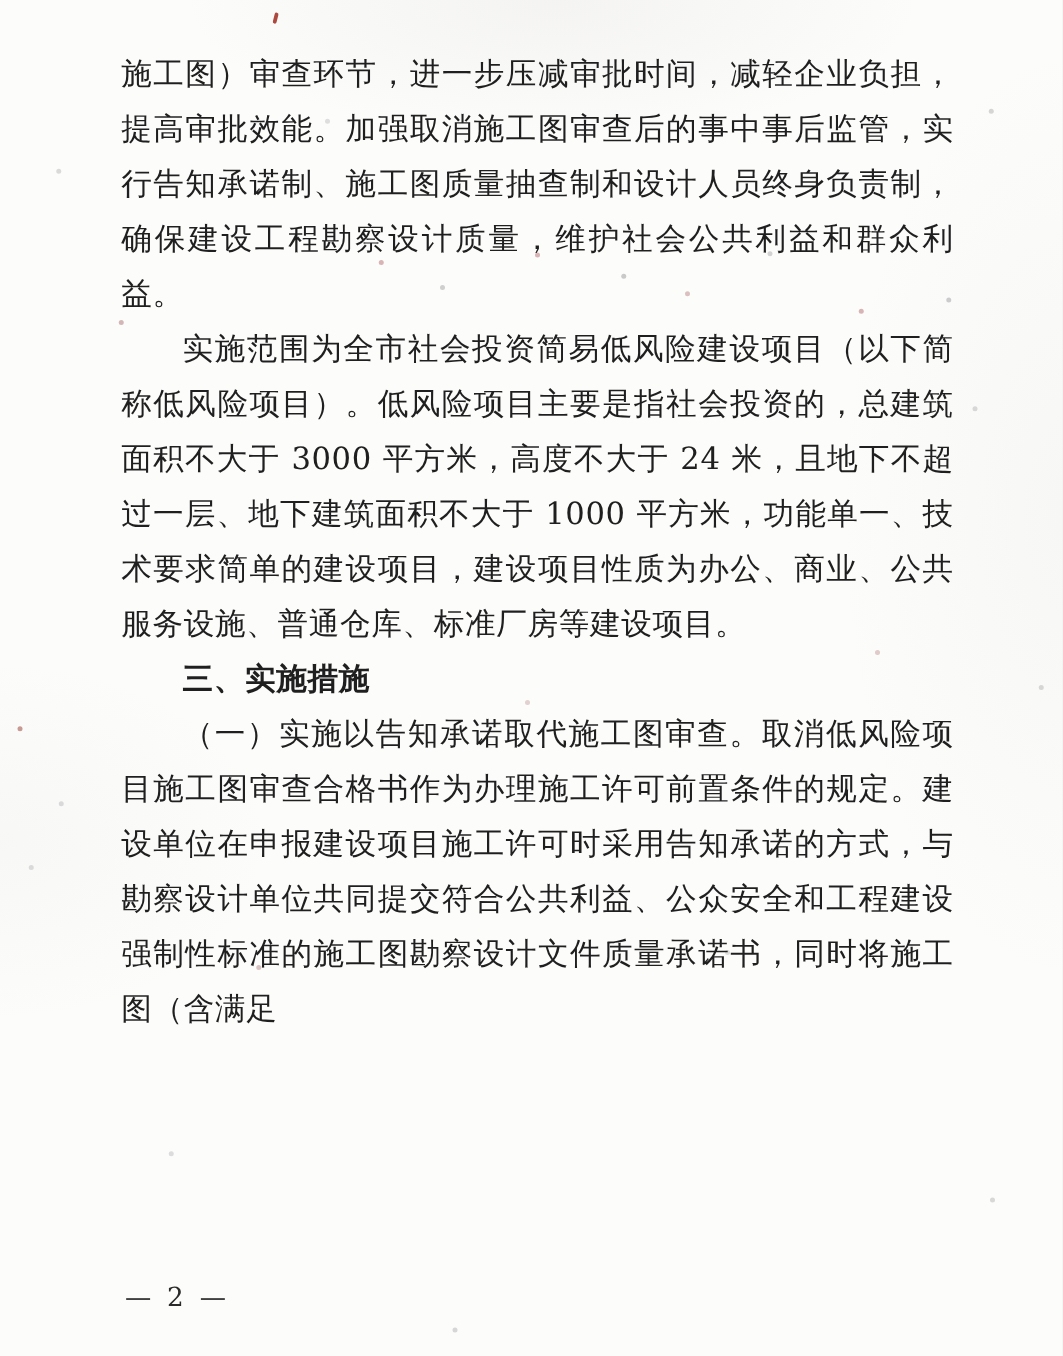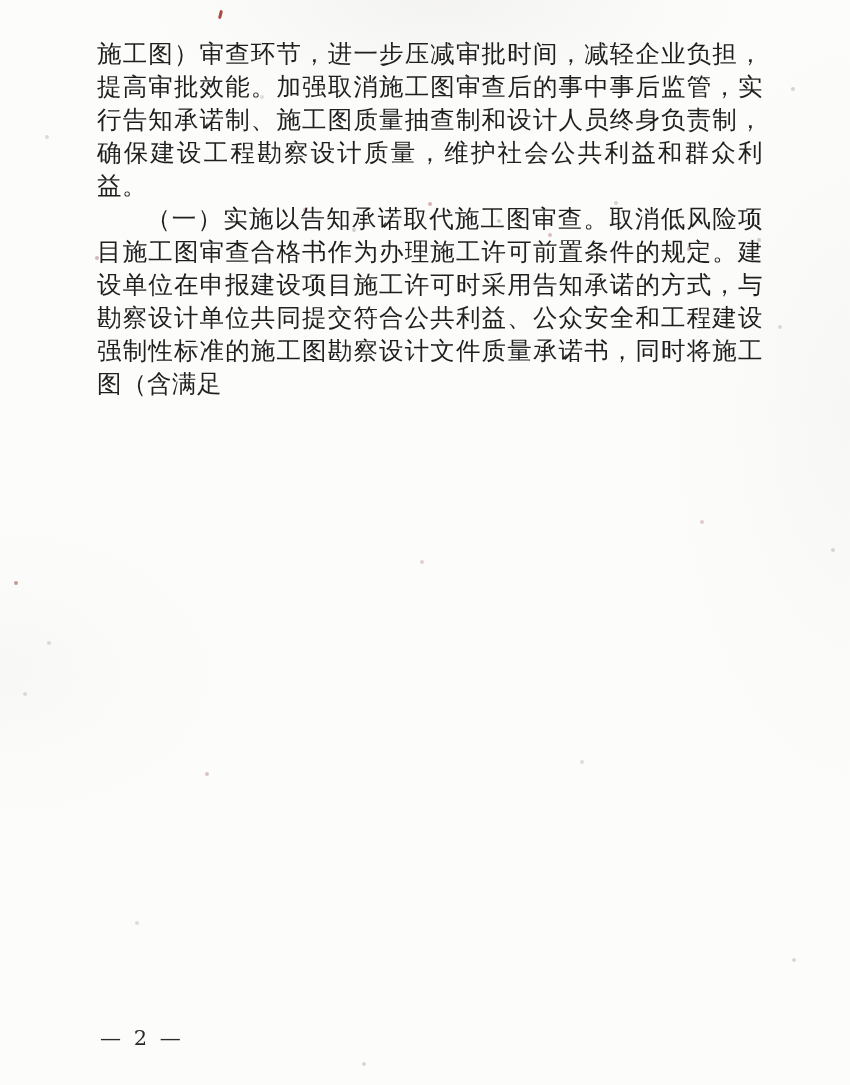--- a/index.html
+++ b/index.html
@@ -21,21 +21,21 @@
       radial-gradient(ellipse 420px 160px at 52% 0%, rgba(175,170,168,0.10), transparent 70%),
       radial-gradient(ellipse 260px 520px at 101% 38%, rgba(180,178,175,0.07), transparent 72%),
       radial-gradient(ellipse 300px 200px at 0% 62%, rgba(180,178,175,0.06), transparent 72%),
       var(--paper);
     color:var(--ink);
   }
   .content{
     position:absolute;
     left:97px; top:37px; width:666px;
     font-size:24.5px;
-    line-height:33px;
+    line-height:44px;
     text-align:justify;
     letter-spacing:0.5px;
   }
   .content p{margin:0;padding:0;}
   .body{text-indent:2em;}
   .body.noindent{text-indent:0;}
   .heading{
     text-indent:2em;
     font-family:"DejaVu Sans","Liberation Sans",sans-serif;
     font-weight:bold;
@@ -96,20 +96,22 @@
 
 <div class="page">
 
   <div class="red-mark"></div>
   <div class="speckles"></div>
 
   <div class="content">
     <p class="body noindent">施工图）审查环节，进一步压减审批时间，减轻企业负担，提高审批效能。加强取消施工图审查后的事中事后监管，实行告知承诺制、施工图质量抽查制和设计人员终身负责制，确保建设工程勘察设计质量，维护社会公共利益和群众利益。</p>
 
 
+    <p class="body">实施范围为全市社会投资简易低风险建设项目（以下简称低风险项目）。低风险项目主要是指社会投资的，总建筑面积不大于 3000 平方米，高度不大于 24 米，且地下不超过一层、地下建筑面积不大于 1000 平方米，功能单一、技术要求简单的建设项目，建设项目性质为办公、商业、公共服务设施、普通仓库、标准厂房等建设项目。</p>
 
 
+    <p class="heading">三、实施措施</p>
 
     <p class="body"><span class="lead">（一）实施以告知承诺取代施工图审查。</span><span>取消低风险项目施工图审查合格书作为办理施工许可前置条件的规定。建设单位在申报建设项目施工许可时采用告知承诺的方式，与勘察设计单位共同提交符合公共利益、公众安全和工程建设强制性标准的施工图勘察设计文件质量承诺书，同时将施工图（含满足</span></p>
   </div>
 
   <div class="footer">— 2 —</div>
 </div>
 
 </body></html>

